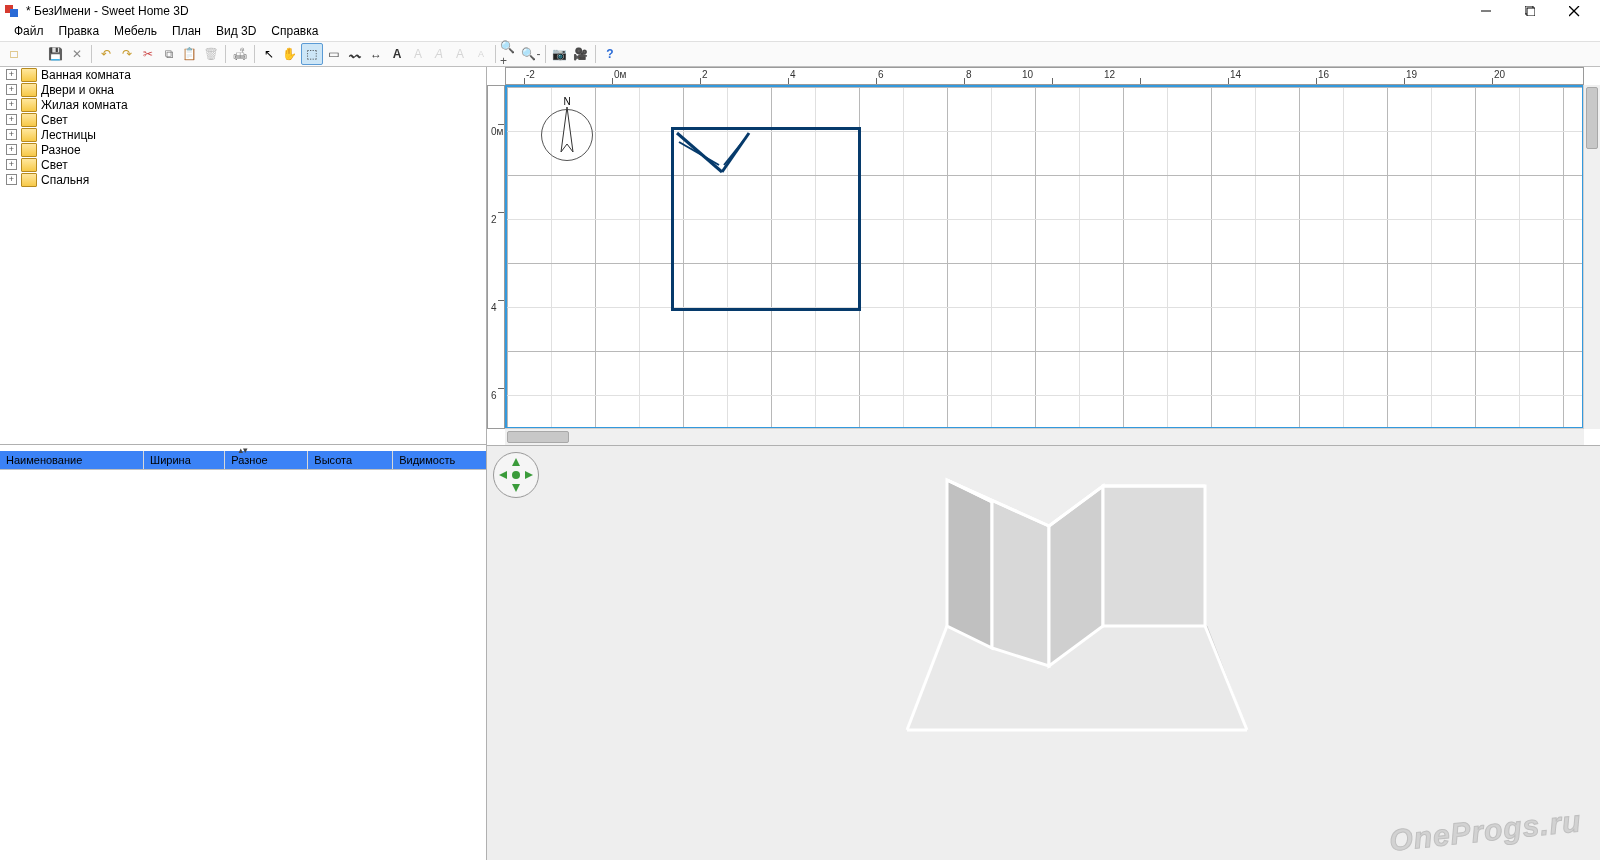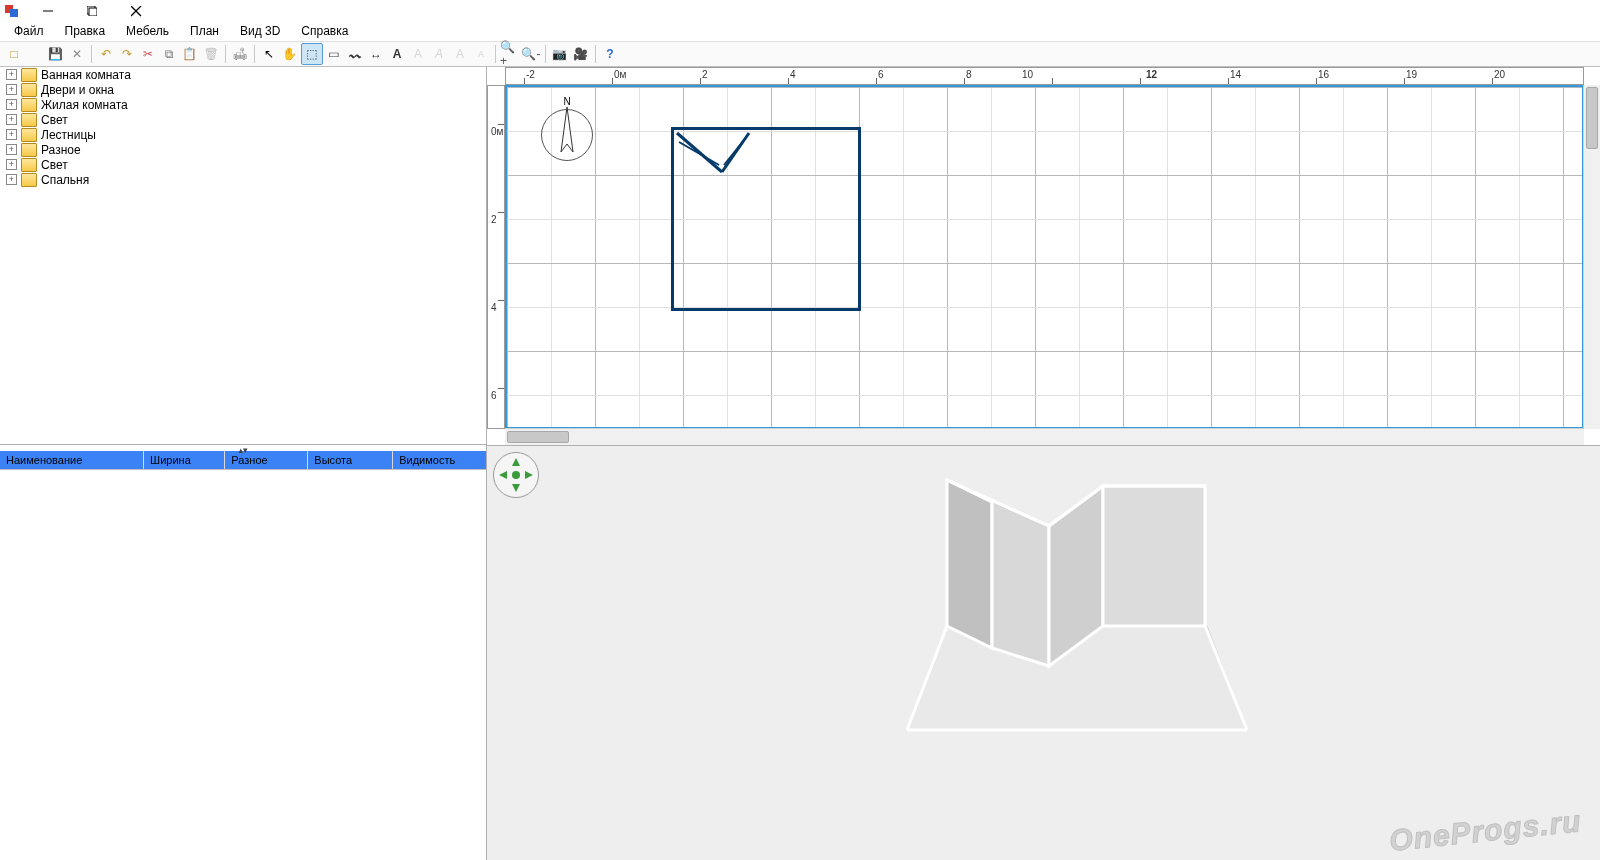--- a/index.html
+++ b/index.html
@@ -1,21 +1,21 @@
 <!DOCTYPE html>
 <html><head>
 <meta charset="utf-8">
 <style>
   html,body{margin:0;padding:0;width:1600px;height:860px;font-family:"Segoe UI",Tahoma,Arial,sans-serif;font-size:12px;color:#000;background:#fff;overflow:hidden}
   .titlebar{height:22px;display:flex;align-items:center;padding:0 4px;box-sizing:border-box}
   .titlebar .app-icon{width:16px;height:16px;margin-right:6px}
   .titlebar .title{flex:1;font-size:12px}
   .win-controls{display:flex;align-items:center}
   .win-controls .wbtn{width:44px;height:18px;display:flex;align-items:center;justify-content:center}
-  .menubar{height:19px;display:flex;padding:0 8px;gap:9px}
+  .menubar{height:19px;display:flex;padding:0 8px;gap:3px}
   .menubar .menu-item{padding:0 6px;line-height:19px}
   .toolbar{height:24px;display:flex;align-items:center;padding:0 4px;border-top:1px solid #e0e0e0;border-bottom:1px solid #bfbfbf;background:#fafafa;gap:1px}
   .toolbar .tbtn{width:20px;height:20px;display:flex;align-items:center;justify-content:center;border-radius:2px}
   .toolbar .tbtn.active{background:#cde6f7;border:1px solid #5b9bd5}
   .toolbar .tsep{width:1px;height:18px;background:#c8c8c8;margin:0 3px}
   .main{display:flex;height:calc(100% - 22px - 19px - 24px)}
   .left-col{width:486px;display:flex;flex-direction:column;border-right:1px solid #b0b0b0}
   .catalog{flex:0 0 377px;overflow:auto;border-bottom:1px solid #b0b0b0}
   .catalog .tree-row{display:flex;align-items:center;height:15px;padding-left:6px;gap:4px}
   .catalog .expander{width:9px;height:9px;border:1px solid #888;display:flex;align-items:center;justify-content:center;font-size:9px;line-height:1;color:#555}
@@ -58,20 +58,21 @@
 </head>
 <body>
 
 <div class="titlebar">
   <span class="app-icon">
     <svg width="16" height="16">
         <rect x="1" y="2" width="8" height="8" fill="#d63a2f"></rect>
         <rect x="6" y="6" width="8" height="8" fill="#2a6bd6"></rect>
       </svg>
   </span>
+  <span class="title">* БезИмени - Sweet Home 3D</span>
   <div class="win-controls">
     <div class="wbtn">
         <svg width="10" height="10">
           <line x1="0" y1="5" x2="10" y2="5" stroke="#000" stroke-width="1"></line>
         </svg>
       </div>
     <div class="wbtn">
         <svg width="10" height="10">
           <rect x="0" y="0" width="8" height="8" fill="none" stroke="#000"></rect>
           <rect x="2" y="2" width="8" height="8" fill="#fff" stroke="#000"></rect>
@@ -258,21 +259,21 @@
           <span class="tick-label" style="left: 196px;">2</span>
           <div style="position: absolute; top: 10px; bottom: 0px; width: 1px; background: rgb(102, 102, 102); left: 194px;"></div>
           <span class="tick-label" style="left: 284px;">4</span>
           <div style="position: absolute; top: 10px; bottom: 0px; width: 1px; background: rgb(102, 102, 102); left: 282px;"></div>
           <span class="tick-label" style="left: 372px;">6</span>
           <div style="position: absolute; top: 10px; bottom: 0px; width: 1px; background: rgb(102, 102, 102); left: 370px;"></div>
           <span class="tick-label" style="left: 460px;">8</span>
           <div style="position: absolute; top: 10px; bottom: 0px; width: 1px; background: rgb(102, 102, 102); left: 458px;"></div>
           <span class="tick-label" style="left: 516px;">10</span>
           <div style="position: absolute; top: 10px; bottom: 0px; width: 1px; background: rgb(102, 102, 102); left: 546px;"></div>
-          <span class="tick-label" style="left: 640px; font-weight: bold;">12</span>
+          <span class="tick-label" style="left: 598px;">12</span>
           <div style="position: absolute; top: 10px; bottom: 0px; width: 1px; background: rgb(102, 102, 102); left: 634px;"></div>
           <span class="tick-label" style="left: 724px;">14</span>
           <div style="position: absolute; top: 10px; bottom: 0px; width: 1px; background: rgb(102, 102, 102); left: 722px;"></div>
           <span class="tick-label" style="left: 812px;">16</span>
           <div style="position: absolute; top: 10px; bottom: 0px; width: 1px; background: rgb(102, 102, 102); left: 810px;"></div>
           <span class="tick-label" style="left: 900px;">19</span>
           <div style="position: absolute; top: 10px; bottom: 0px; width: 1px; background: rgb(102, 102, 102); left: 898px;"></div>
           <span class="tick-label" style="left: 988px;">20</span>
           <div style="position: absolute; top: 10px; bottom: 0px; width: 1px; background: rgb(102, 102, 102); left: 986px;"></div>
         </div>

